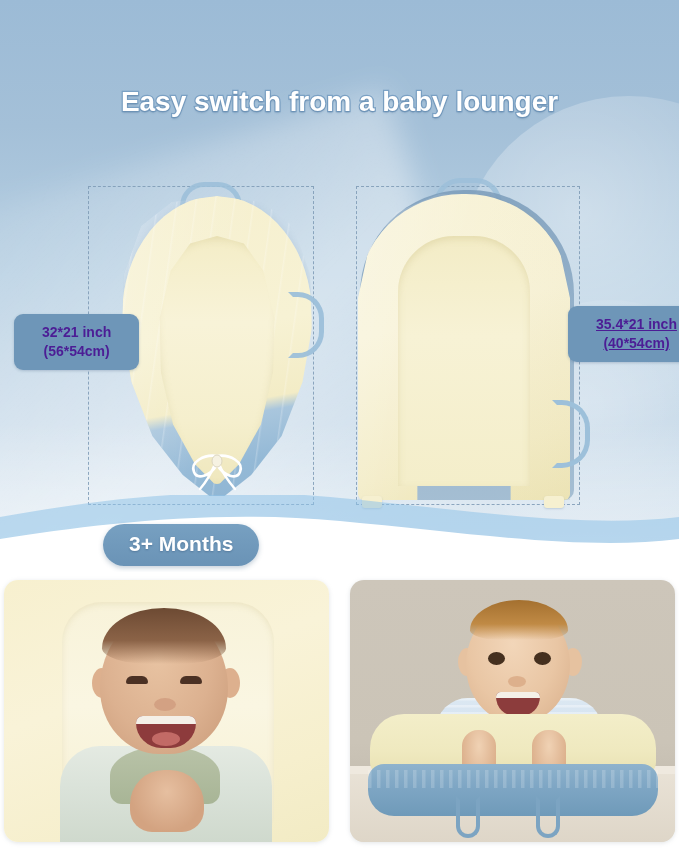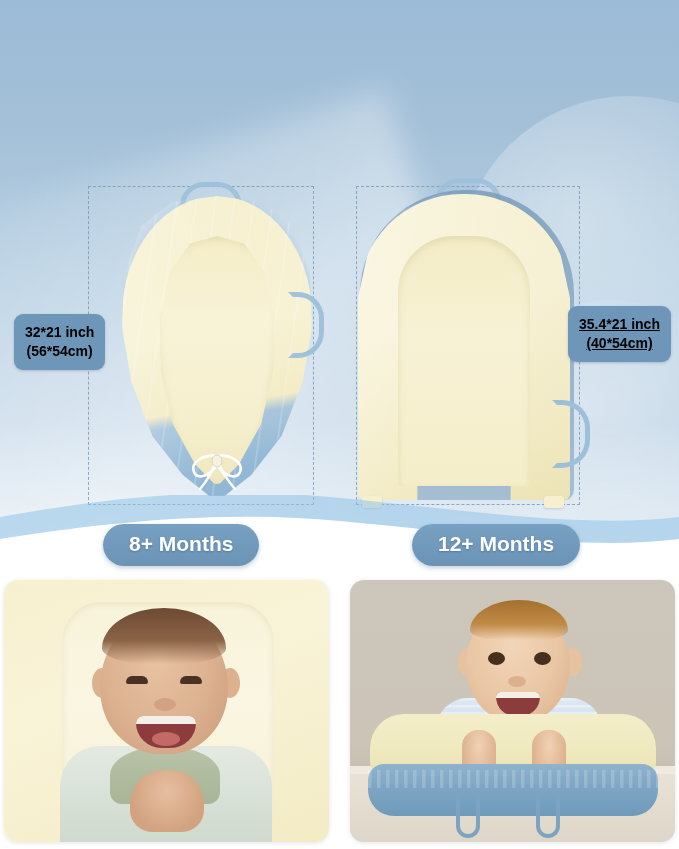--- a/index.html
+++ b/index.html
@@ -91,23 +91,23 @@
     border: 1px dashed #7d9ab5;
     opacity: 0.85;
   }
   .dash-left  { left: 88px;  top: 186px; width: 224px; height: 317px; }
   .dash-right { left: 356px; top: 186px; width: 222px; height: 317px; }
 
   
   .dim-pill {
     position: absolute;
     background: #6e96b8;
-    color: #000000;
+    color: #4c1d95;
     border-radius: 9px;
-    padding: 9px 11px;
+    padding: 9px 28px;
     font-size: 14px;
     font-weight: bold;
     line-height: 19px;
     text-align: center;
     box-shadow: 0 1px 3px rgba(60,95,130,0.28);
     white-space: nowrap;
   }
   .dim-left  { left: 14px;  top: 314px; }
   .dim-right { left: 568px; top: 306px; text-decoration: underline; }
 
@@ -467,20 +467,21 @@
 <div class="page">
 
   <div class="hero">
     <div class="hero-sweep"></div>
     <div class="hero-orb"></div>
     <div class="hero-orb2"></div>
     <div class="hero-bottom-glow"></div>
   </div>
 
   <div class="subtitle">
+    <div>Easy switch from a baby lounger</div>
   </div>
 
   <div class="dash-box dash-left"></div>
   <div class="dash-box dash-right"></div>
 
   <div class="lounger-l">
     <div class="lg-handle-top"></div>
     <div class="lg-outer"></div>
     <div class="lg-inner"></div>
     <div class="lg-handle"></div>
@@ -514,22 +515,21 @@
     <div>(40*54cm)</div>
   </div>
 
   <div class="wave-band">
     <svg width="679" height="95" viewBox="0 0 679 95" preserveAspectRatio="none">
       <path d="M0,22 C90,6 200,-10 330,2 C460,14 580,34 679,22 L679,95 L0,95 Z" fill="#8fc2e8" opacity="0.55"></path>
       <path d="M0,44 C90,30 210,14 340,26 C470,38 585,56 679,44 L679,95 L0,95 Z" fill="#ffffff"></path>
     </svg>
   </div>
 
-  <div class="badge badge-left">8+ Months</div>
-  <div class="badge badge-right">12+ Months</div>
+  <div class="badge badge-left">3+ Months</div>
 
   <div class="photos">
 
     <div class="photo photo-left">
       <div class="pl-bg"></div>
       <div class="pl-innerpad"></div>
       <div class="pl-body"></div>
       <div class="pl-collar"></div>
       <div class="pl-ear pl-ear-l"></div>
       <div class="pl-ear pl-ear-r"></div>

